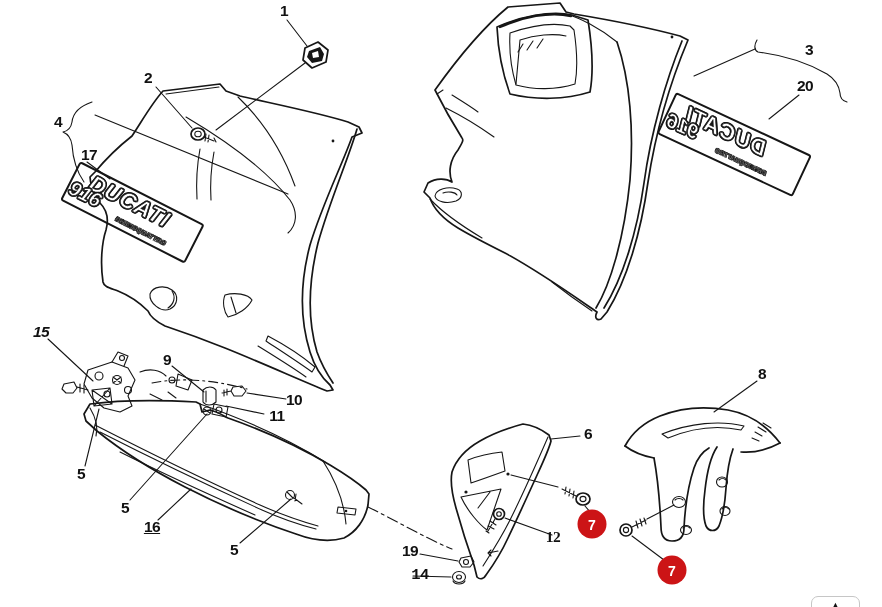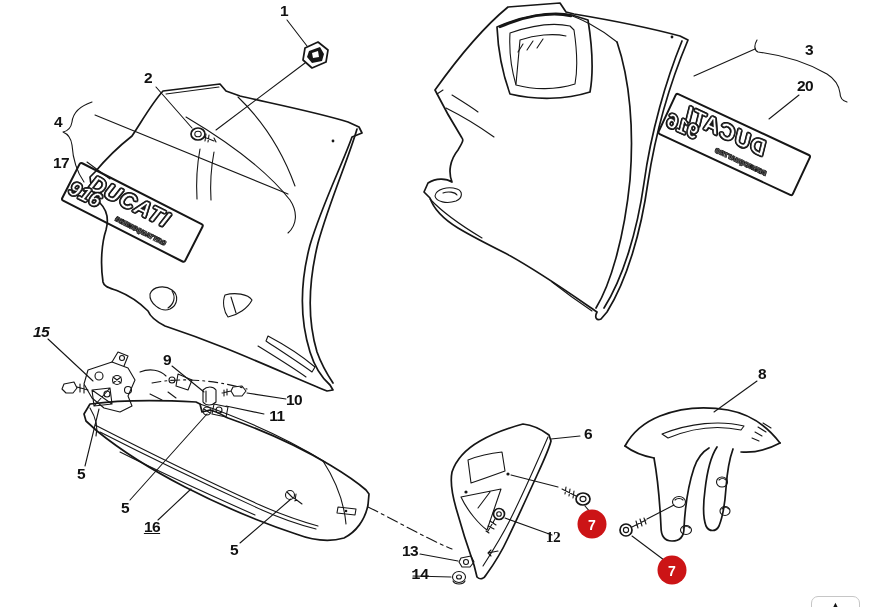--- a/index.html
+++ b/index.html
@@ -244,32 +244,32 @@
       <span class="ot brand mir" style="left:16px;top:2px;">DUCATI</span>
       <span class="ot model mir" style="left:2px;top:16px;">916</span>
       <span class="ot variant mir" style="left:58px;top:31px;">DESMOQUATTRO</span>
     </div>
   </div>
 
   <div id="callouts">
       <div class="callout" style="left: 284px; top: 11px;">1</div>
       <div class="callout" style="left: 148px; top: 78px;">2</div>
       <div class="callout" style="left: 58px; top: 122px;">4</div>
-      <div class="callout" style="left: 61px; top: 155px; margin-top: 8px;">17</div>
+      <div class="callout" style="left: 89px; top: 155px;">17</div>
       <div class="callout" style="left: 809px; top: 50px;">3</div>
       <div class="callout" style="left: 805px; top: 86px;">20</div>
       <div class="callout" style="left: 41px; top: 332px; font-style: italic;">15</div>
       <div class="callout" style="left: 167px; top: 360px;">9</div>
       <div class="callout" style="left: 294px; top: 400px;">10</div>
       <div class="callout" style="left: 277px; top: 416px;">11</div>
       <div class="callout" style="left: 81px; top: 474px;">5</div>
       <div class="callout" style="left: 125px; top: 508px;">5</div>
       <div class="callout" style="left: 234px; top: 550px;">5</div>
       <div class="callout" style="left: 152px; top: 527px; text-decoration: underline;">16</div>
-      <div class="callout" style="left: 410px; top: 551px;">13</div>
+      <div class="callout" style="left: 410px; top: 551px;">19</div>
       <div class="callout" style="left: 420px; top: 575px; font-family: Liberation Mono, monospace;">14</div>
       <div class="callout" style="left: 588px; top: 434px;">6</div>
       <div class="callout" style="left: 553px; top: 537px; font-family: Liberation Serif, serif;">12</div>
       <div class="callout" style="left: 762px; top: 374px;">8</div>
     </div>
   <div id="badges">
       <div class="badge" style="left: 592px; top: 524px; background: rgb(204, 20, 22);">7</div>
       <div class="badge" style="left: 672px; top: 570px; background: rgb(204, 20, 22);">7</div>
     </div>
 

